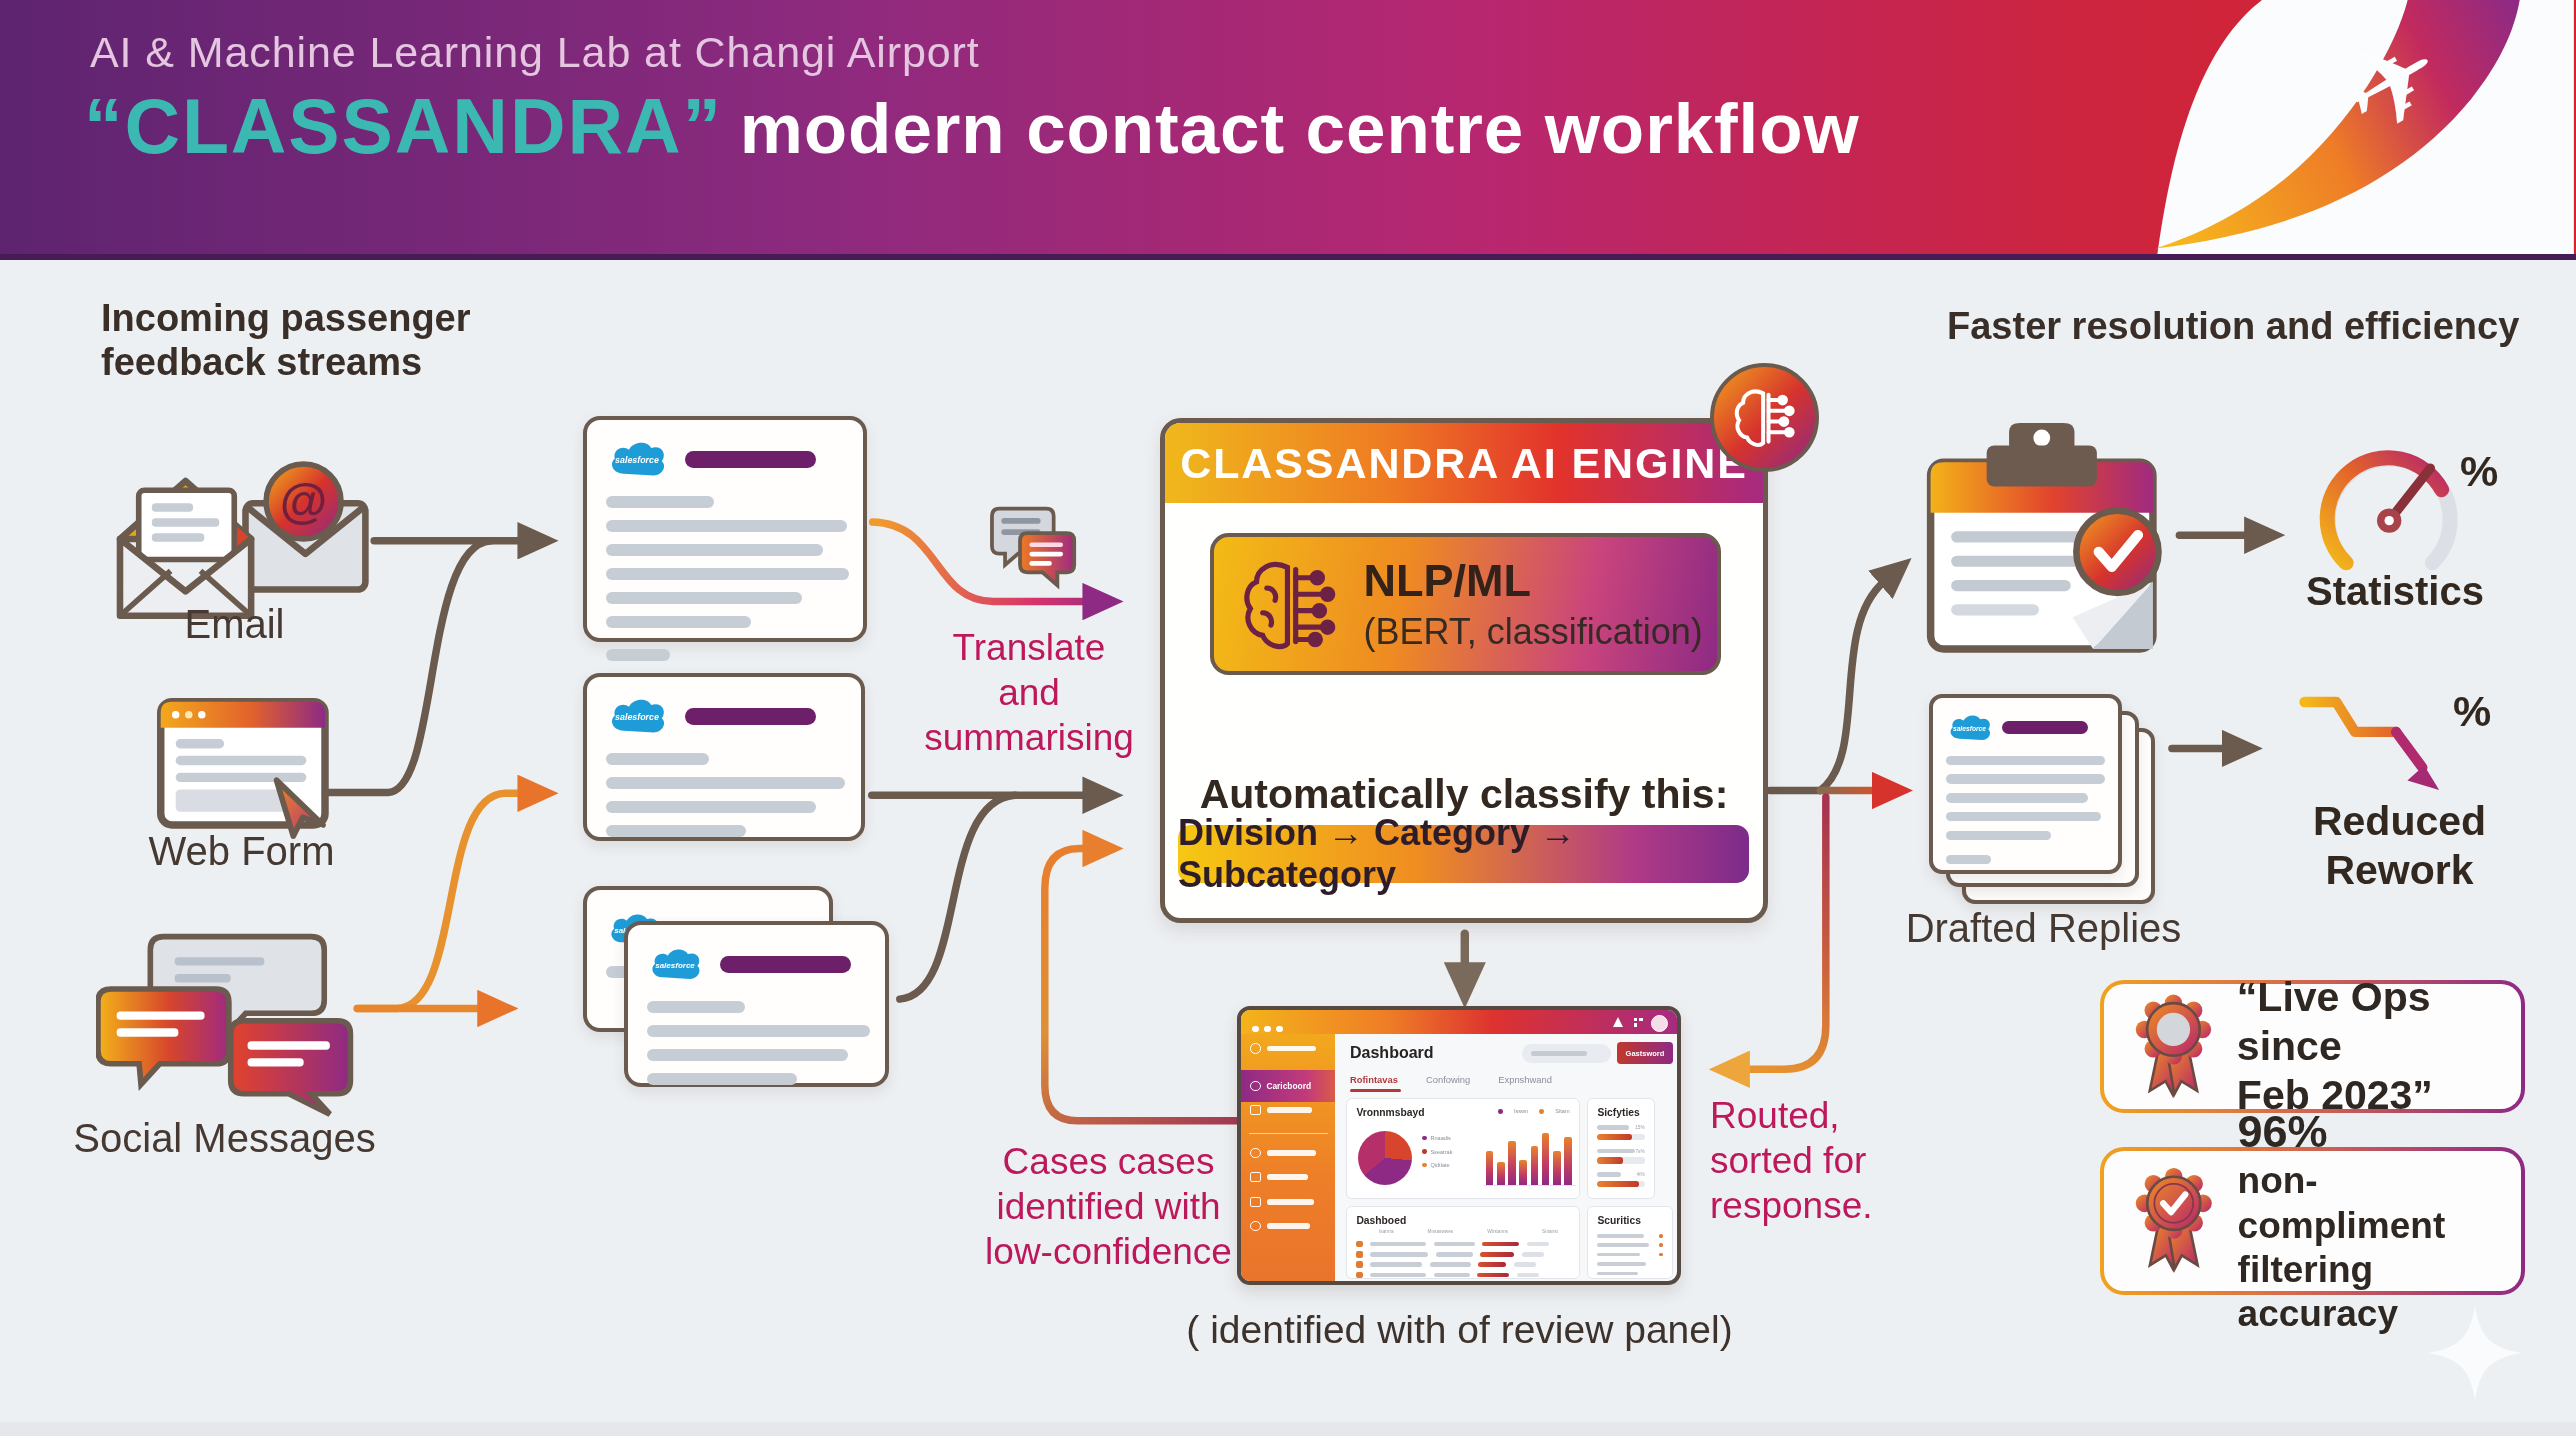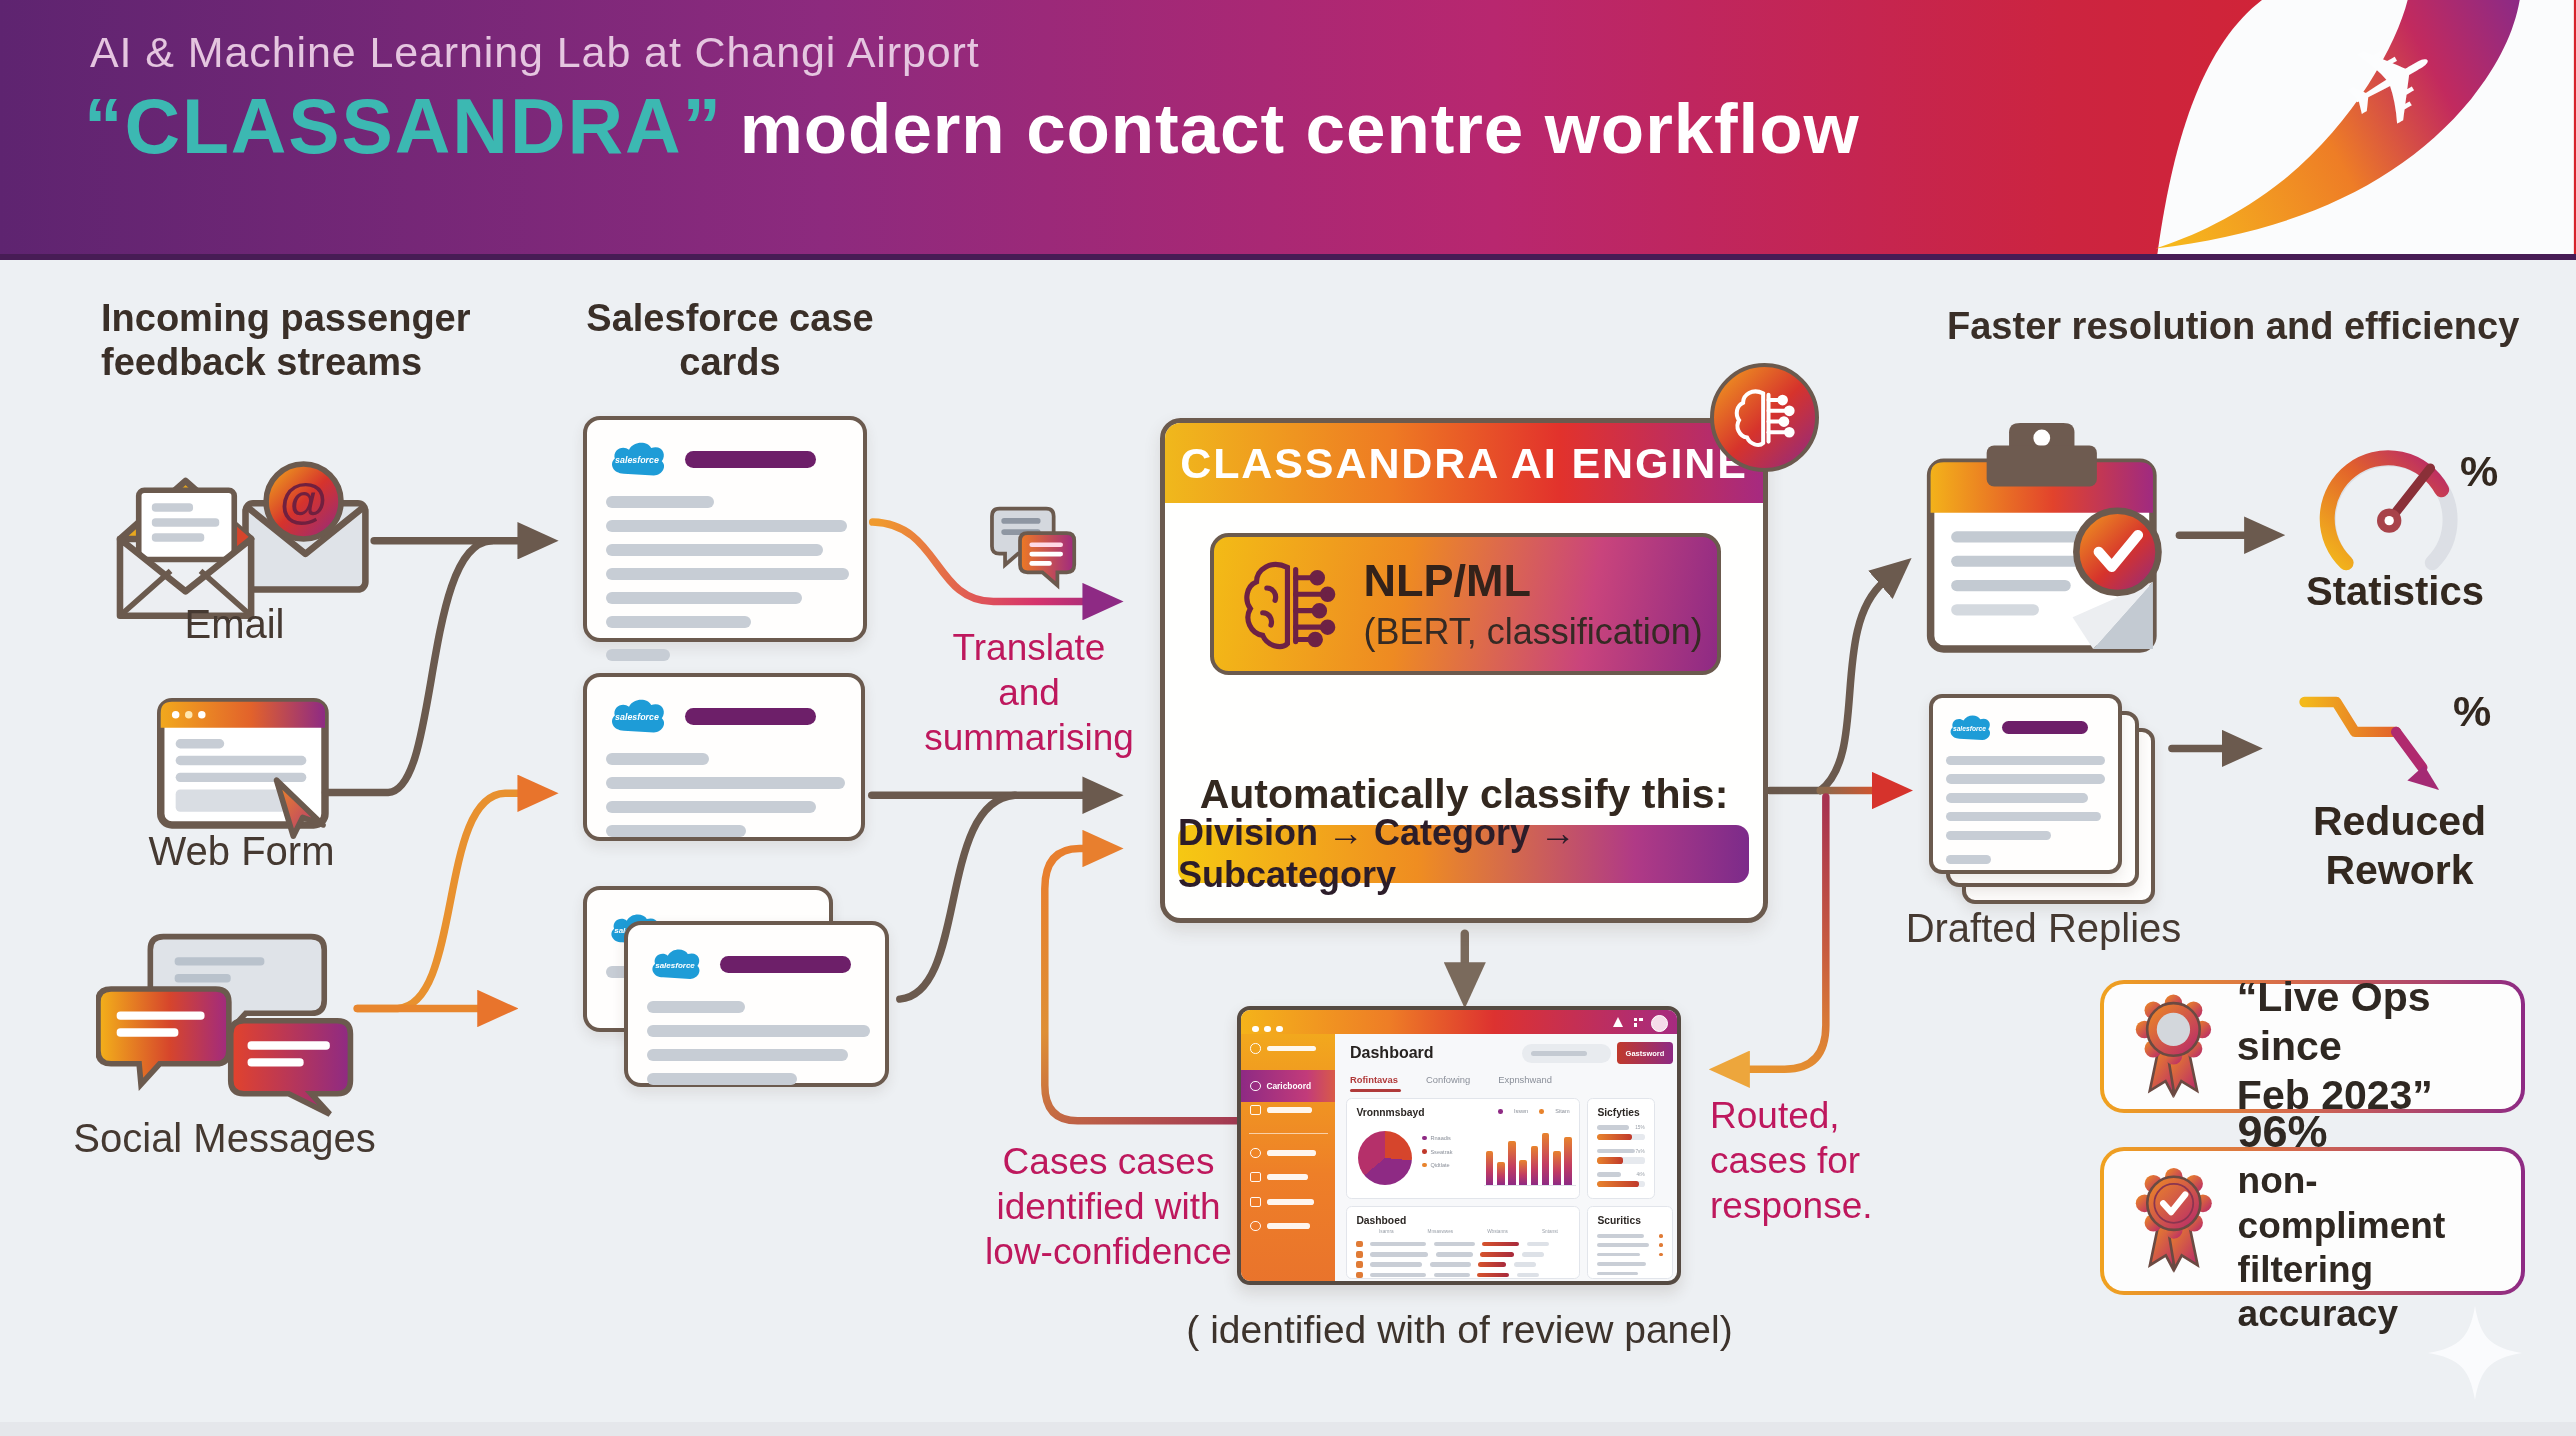--- a/index.html
+++ b/index.html
@@ -238,21 +238,20 @@
     <rect x="84" y="46" width="60" height="9" rx="4" fill="#b9c2cc"></rect>
     <path d="M16,62 H128 Q142,62 142,76 V128 Q142,142 128,142 H68 L48,164 L46,142 H16 Q2,142 2,128 V76 Q2,62 16,62 Z" fill="url(#gB1)" stroke="#6b5a4e" stroke-width="6"></path>
     <rect x="22" y="86" width="94" height="9" rx="4" fill="#ffffff"></rect>
     <rect x="22" y="104" width="66" height="9" rx="4" fill="#ffffff"></rect>
     <path d="M158,96 H258 Q272,96 272,110 V160 Q272,174 258,174 H230 L250,196 L206,174 H158 Q144,174 144,160 V110 Q144,96 158,96 Z" fill="url(#gB2)" stroke="#6b5a4e" stroke-width="6"></path>
     <rect x="162" y="118" width="88" height="9" rx="4" fill="#ffffff"></rect>
     <rect x="162" y="136" width="60" height="9" rx="4" fill="#ffffff"></rect>
   </svg>
   <div class="abs lbl" style="left:56px;top:1115px;width:337px;text-align:center;">Social Messages</div>
 
-  <div class="abs h-col" style="left:571px;top:296px;width:318px;text-align:center;">Salesforce case cards</div>
 
   <div class="sf-card" style="left:583px;top:416px;width:284px;height:226px;">
     <div class="sf-top">
       <svg width="62" height="43" viewBox="0 0 70 48">
         <path d="M20,40 C8,40 3,29 10,23 C7,13 19,7 26,13 C31,3 47,3 51,11 C63,7 69,18 63,26 C69,31 64,42 54,42 Z" fill="#1e9cd7"></path>
         <text x="35" y="28" font-size="10" font-style="italic" font-weight="bold" fill="#ffffff" text-anchor="middle" font-family="Liberation Sans, sans-serif">salesforce</text>
       </svg>
       <div class="sf-pill"></div>
     </div>
     <div class="sline" style="width:108px;"></div>
@@ -368,21 +367,21 @@
   </div>
 
   <div class="abs small-note" style="left:973px;top:1139px;width:271px;text-align:center;">
     <div>Cases cases</div>
       <div>identified with</div>
       <div>low-confidence</div>
   </div>
 
   <div class="abs small-note" style="left:1710px;top:1093px;width:243px;text-align:left;">
     <div>Routed,</div>
-      <div>cases for</div>
+      <div>sorted for</div>
       <div>response.</div>
   </div>
 
   <div class="dash">
     <div class="dash-top">
       <div style="position:absolute;left:11.2px;top:8.4px;"><span class="dot"></span><span class="dot"></span><span class="dot"></span></div>
       <div style="position:absolute;right:54px;top:6.5px;width:0;height:0;border-left:5.6px solid transparent;border-right:5.6px solid transparent;border-bottom:10.3px solid #fff;"></div>
       <div style="position:absolute;right:34px;top:7.5px;width:9.4px;height:9.4px;">
         <span style="position:absolute;left:0;top:0;width:3.7px;height:3.7px;background:#fff;"></span>
         <span style="position:absolute;right:0;top:0;width:3.7px;height:3.7px;background:#fff;"></span>

